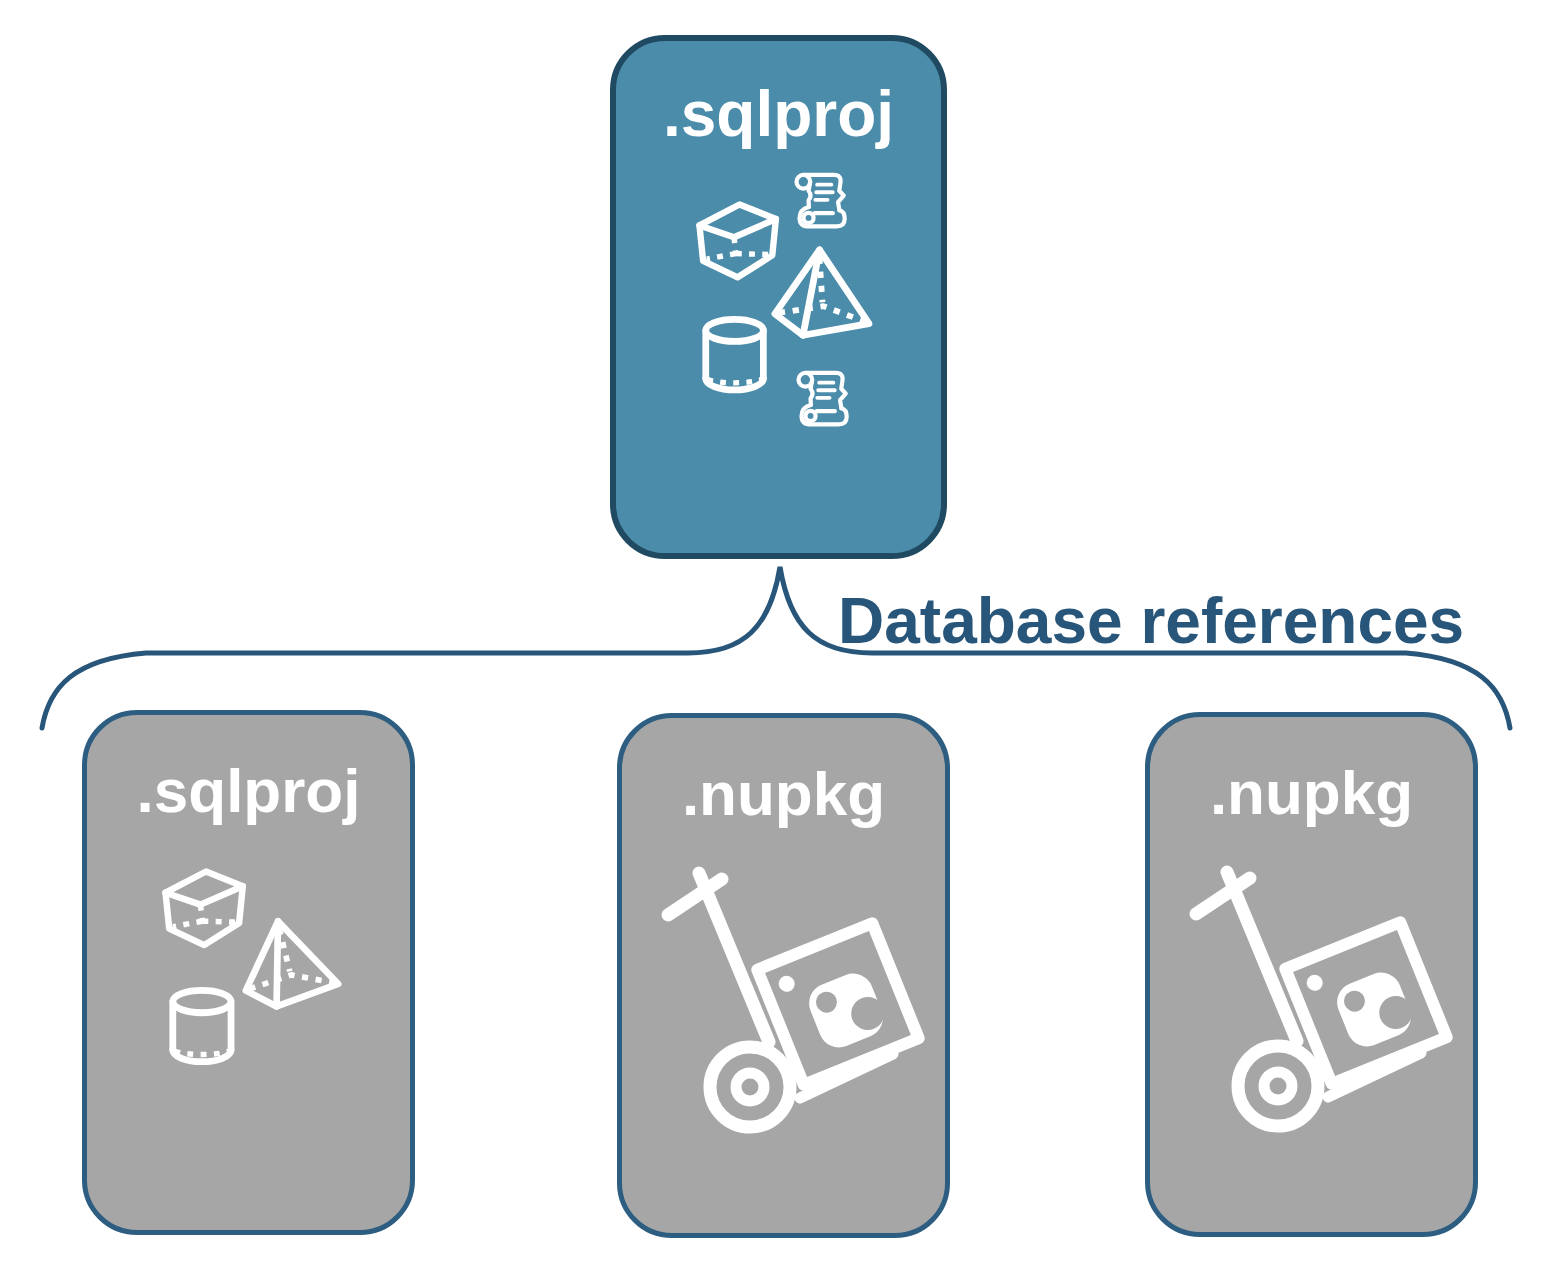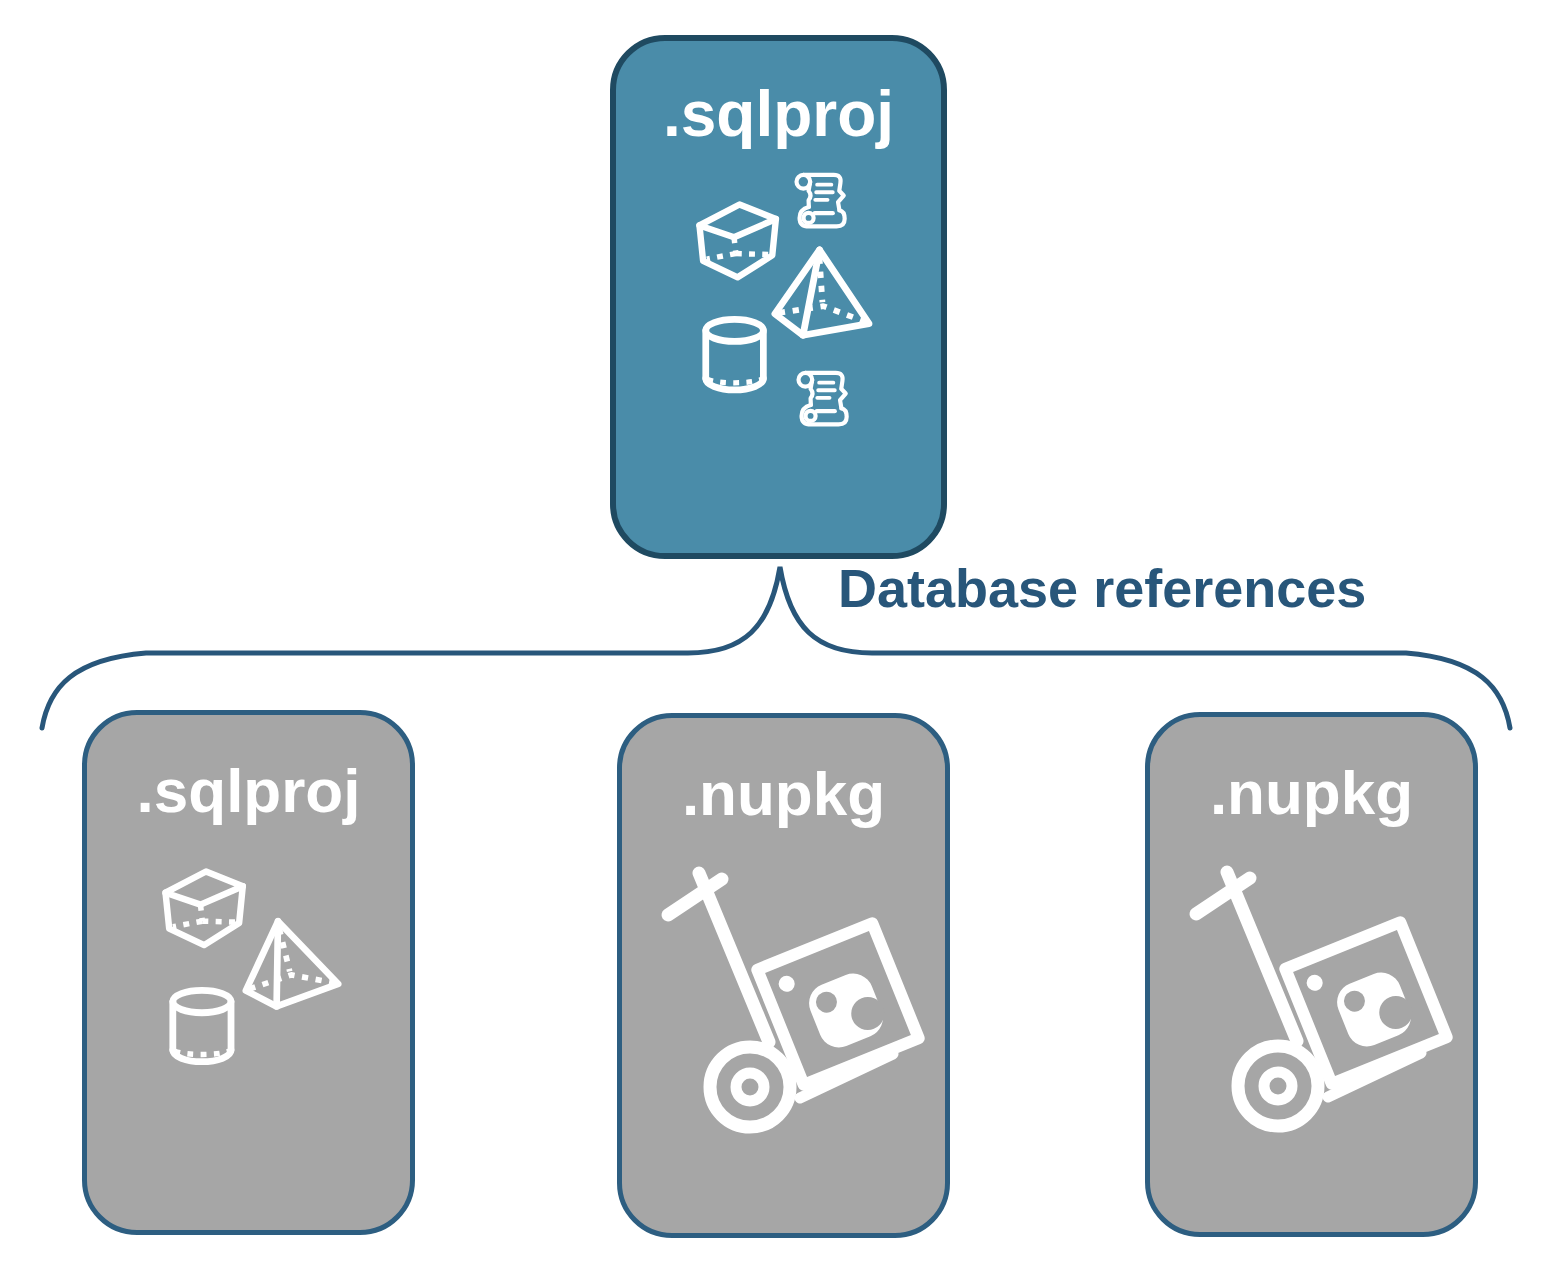--- a/index.html
+++ b/index.html
@@ -41,22 +41,22 @@
     background:var(--child-fill);
     border:5px solid var(--child-border);
     font-size:62px;
     padding-top:40px;
   }
   #child-box-0{left:82px;top:710px;}
   #child-box-1{left:617px;top:713px;}
   #child-box-2{left:1145px;top:712px;}
   #connector-label{
     position:absolute;
-    left:838px;top:557px;
-    font-size:54px;
+    left:838px;top:584px;
+    font-size:64px;
     font-weight:bold;
     color:var(--connector);
     white-space:nowrap;
   }
   #overlay{
     position:absolute;left:0;top:0;
     width:1566px;height:1274px;
     pointer-events:none;
   }
 </style>

